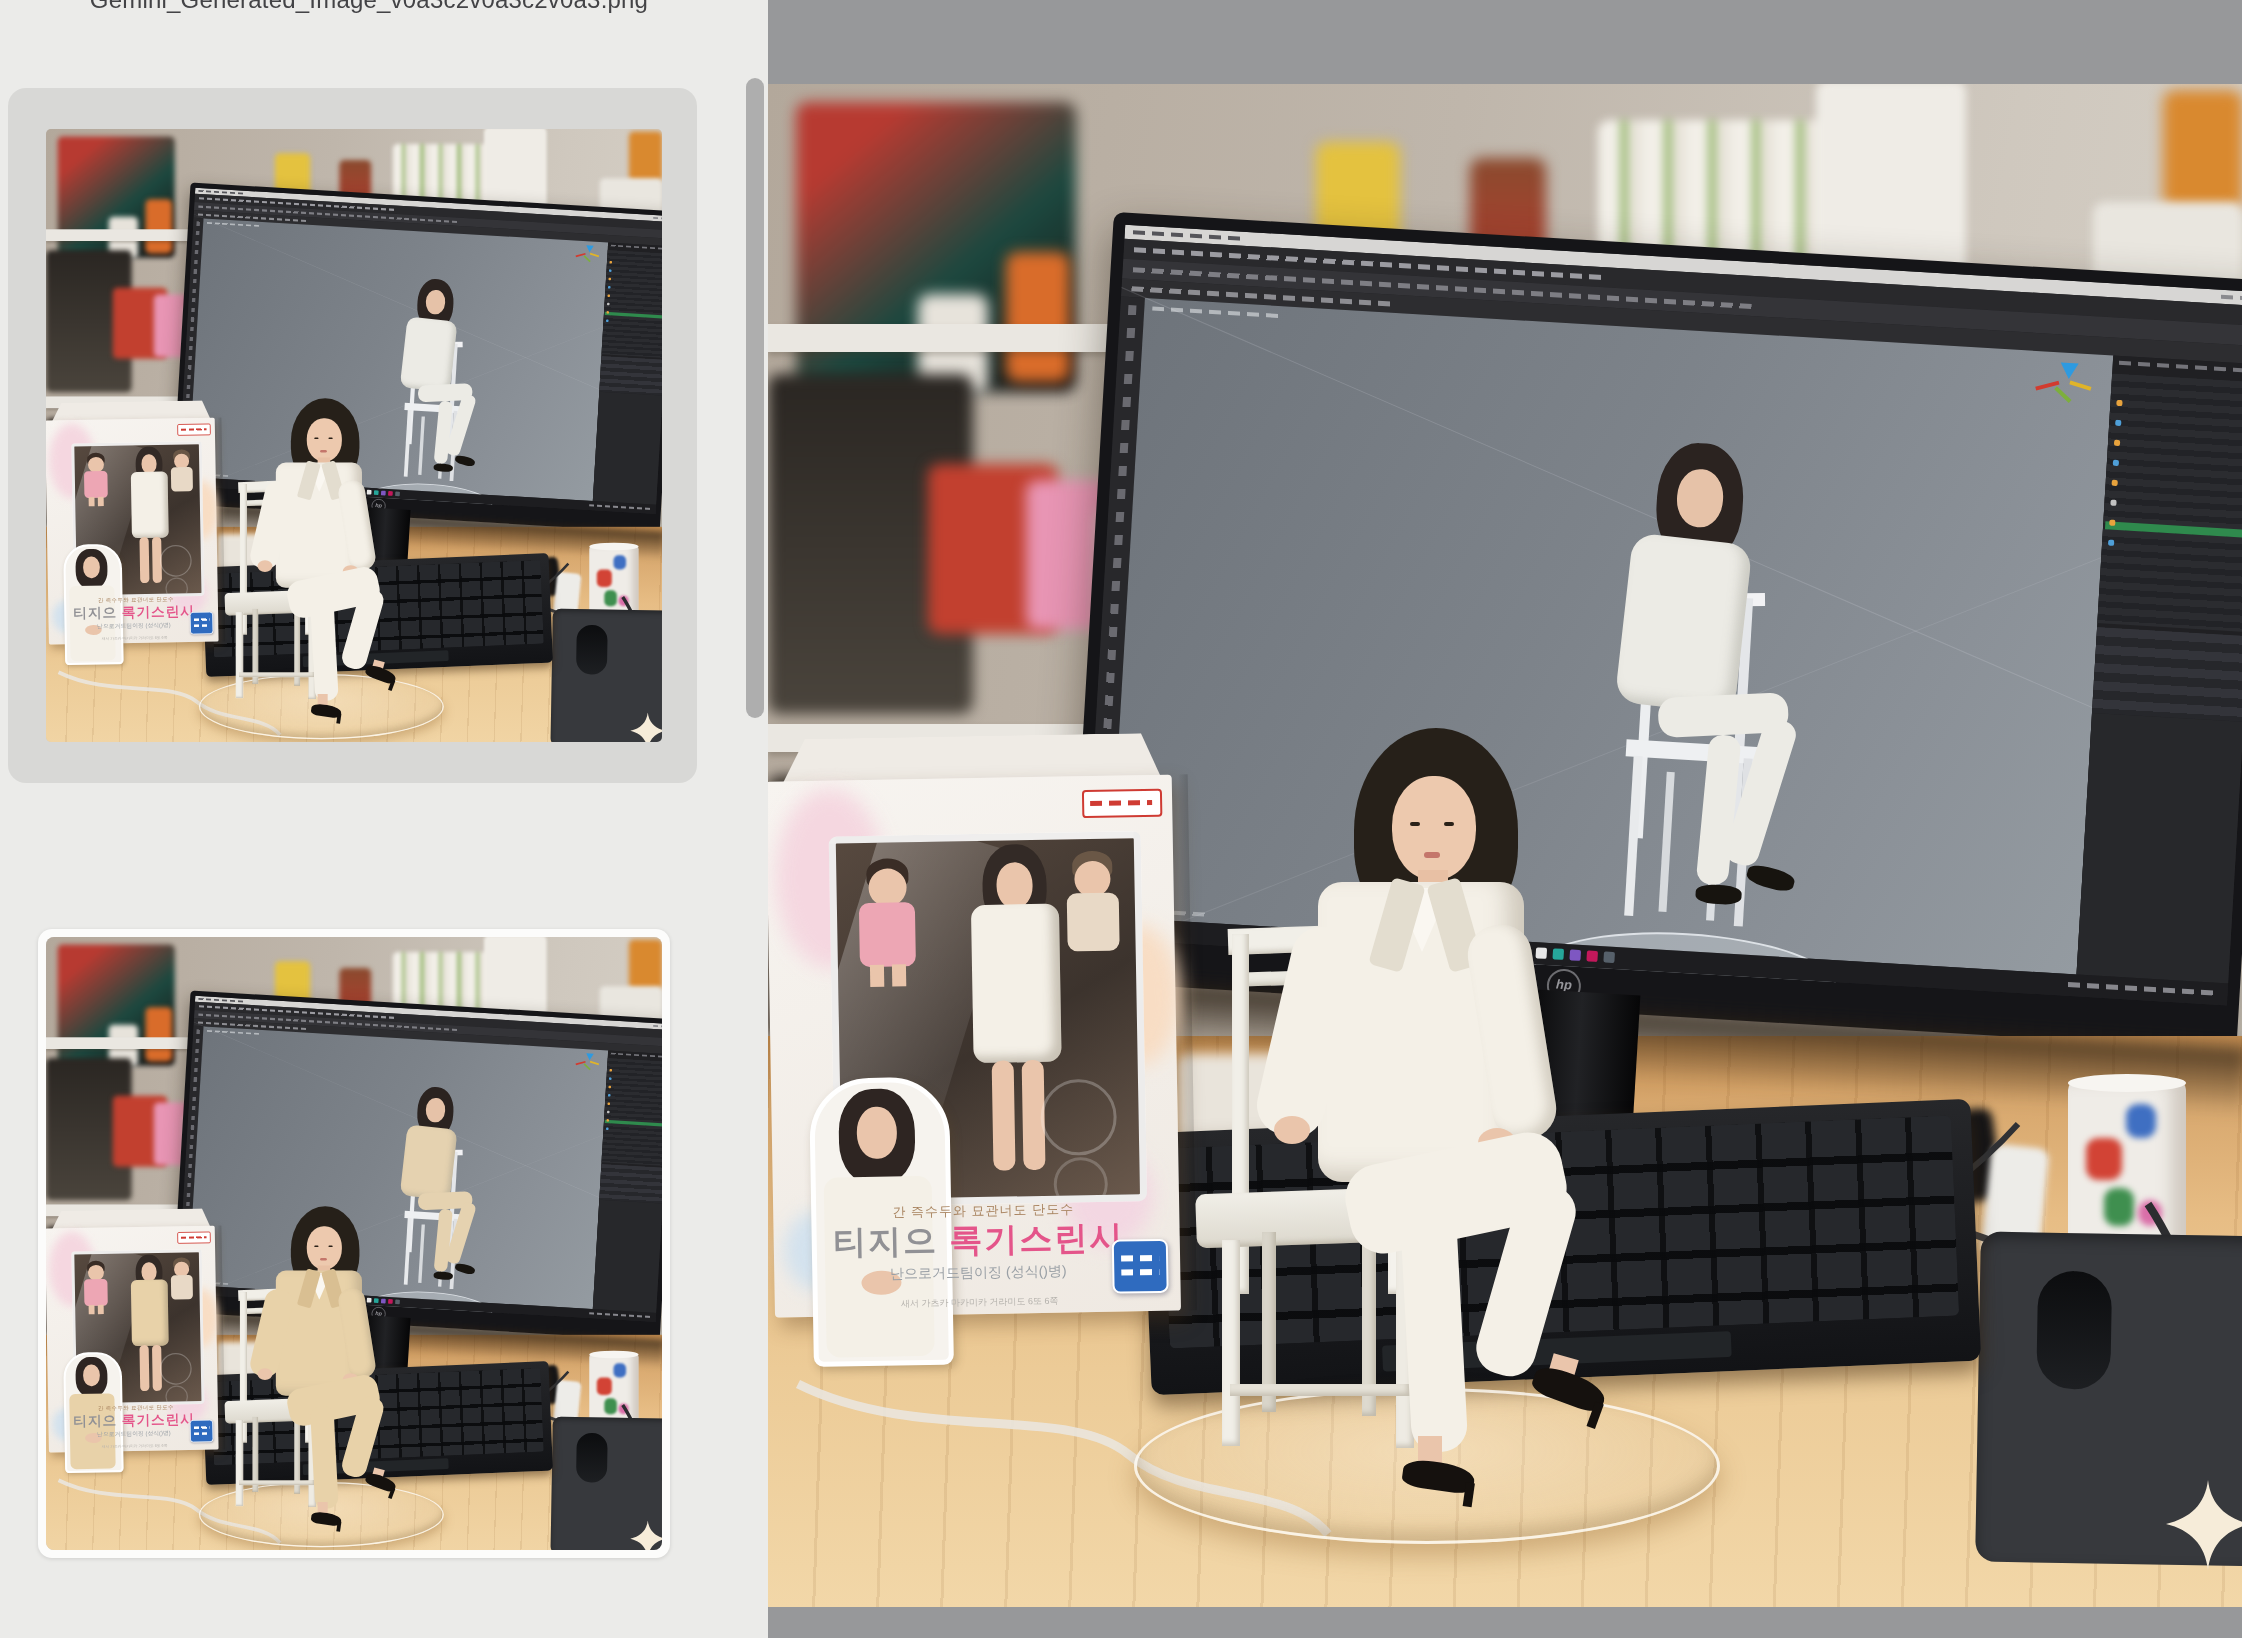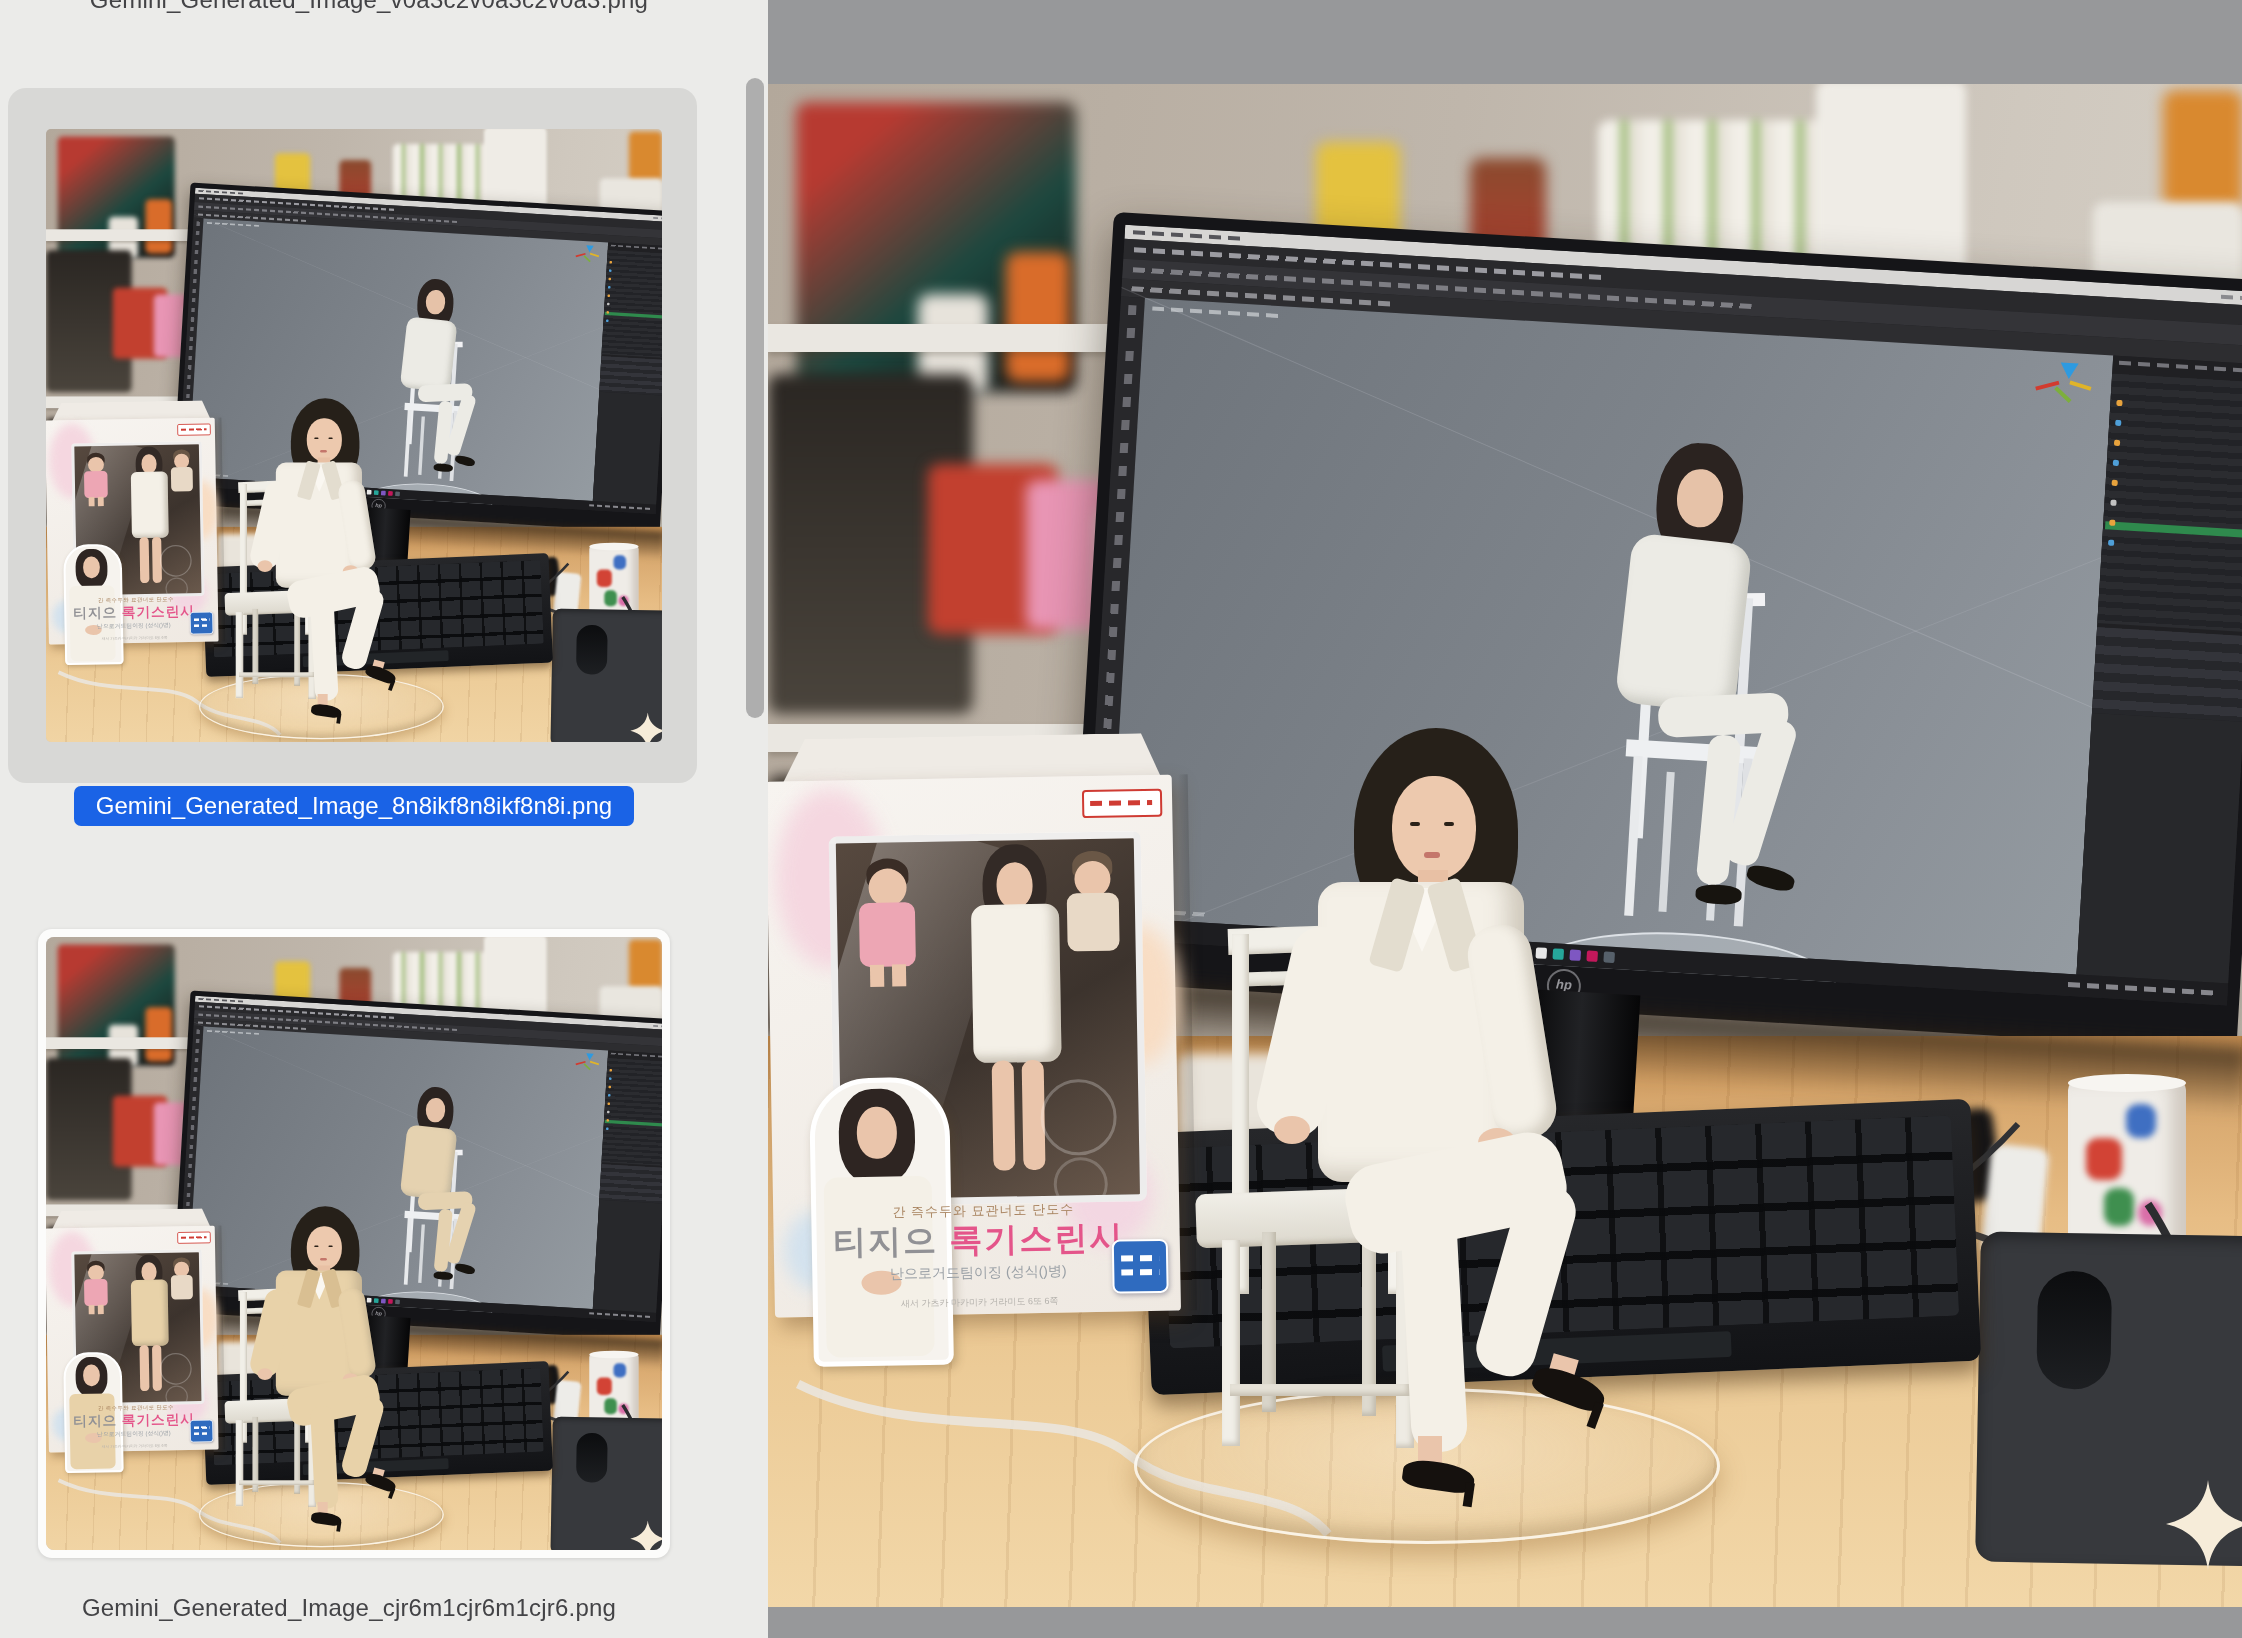--- a/index.html
+++ b/index.html
@@ -339,21 +339,20 @@
       </div>
     </div>
 
     <svg class="ab" style="left:1398px;top:1396px;" width="84" height="90" viewBox="0 0 86 92">
       <path d="M43 0 C46 25 61 39 86 45 C61 51 46 66 43 92 C40 66 25 51 0 45 C25 39 40 25 43 0 Z" fill="#f6ecd9"></path>
     </svg>
   </div>
 </div>
     </div>
 
-    <div id="sel-pill">Gemini_Generated_Image_8n8ikf8n8ikf8n8i.png</div>
 
     <div id="t2frame"></div>
     <div class="thumb-vp" style="left:46px;top:937px;border-radius:8px;">
       <div class="scene beige">
   <div class="scene-root" style="position:absolute;inset:0;">
 
     <div class="ab" style="inset:0;">
       <div class="bl" style="left:28px;top:18px;width:280px;height:290px;background:linear-gradient(140deg,#b8352c 18%,#14433a 58%,#101010 92%);opacity:.95;"></div>
       <div class="bl" style="left:238px;top:168px;width:64px;height:130px;background:#d96c2a;"></div>
       <div class="bl" style="left:150px;top:210px;width:70px;height:100px;background:#e7e3db;"></div>
@@ -598,21 +597,20 @@
       </div>
     </div>
 
     <svg class="ab" style="left:1398px;top:1396px;" width="84" height="90" viewBox="0 0 86 92">
       <path d="M43 0 C46 25 61 39 86 45 C61 51 46 66 43 92 C40 66 25 51 0 45 C25 39 40 25 43 0 Z" fill="#f6ecd9"></path>
     </svg>
   </div>
 </div>
     </div>
 
-    <div class="fname" style="left:0;right:70px;top:1594px;">Gemini_Generated_Image_cjr6m1cjr6m1cjr6.png</div>
 
     <div id="scrollbar"></div>
   </div>
 
   <div id="preview">
     <div class="ab" style="left:0;top:0;width:1474px;height:84px;background:#97989a;"></div>
     <div class="ab" style="left:0;top:84px;width:1474px;height:1523px;overflow:hidden;">
       <div class="scene">
   <div class="scene-root" style="position:absolute;inset:0;">
 

